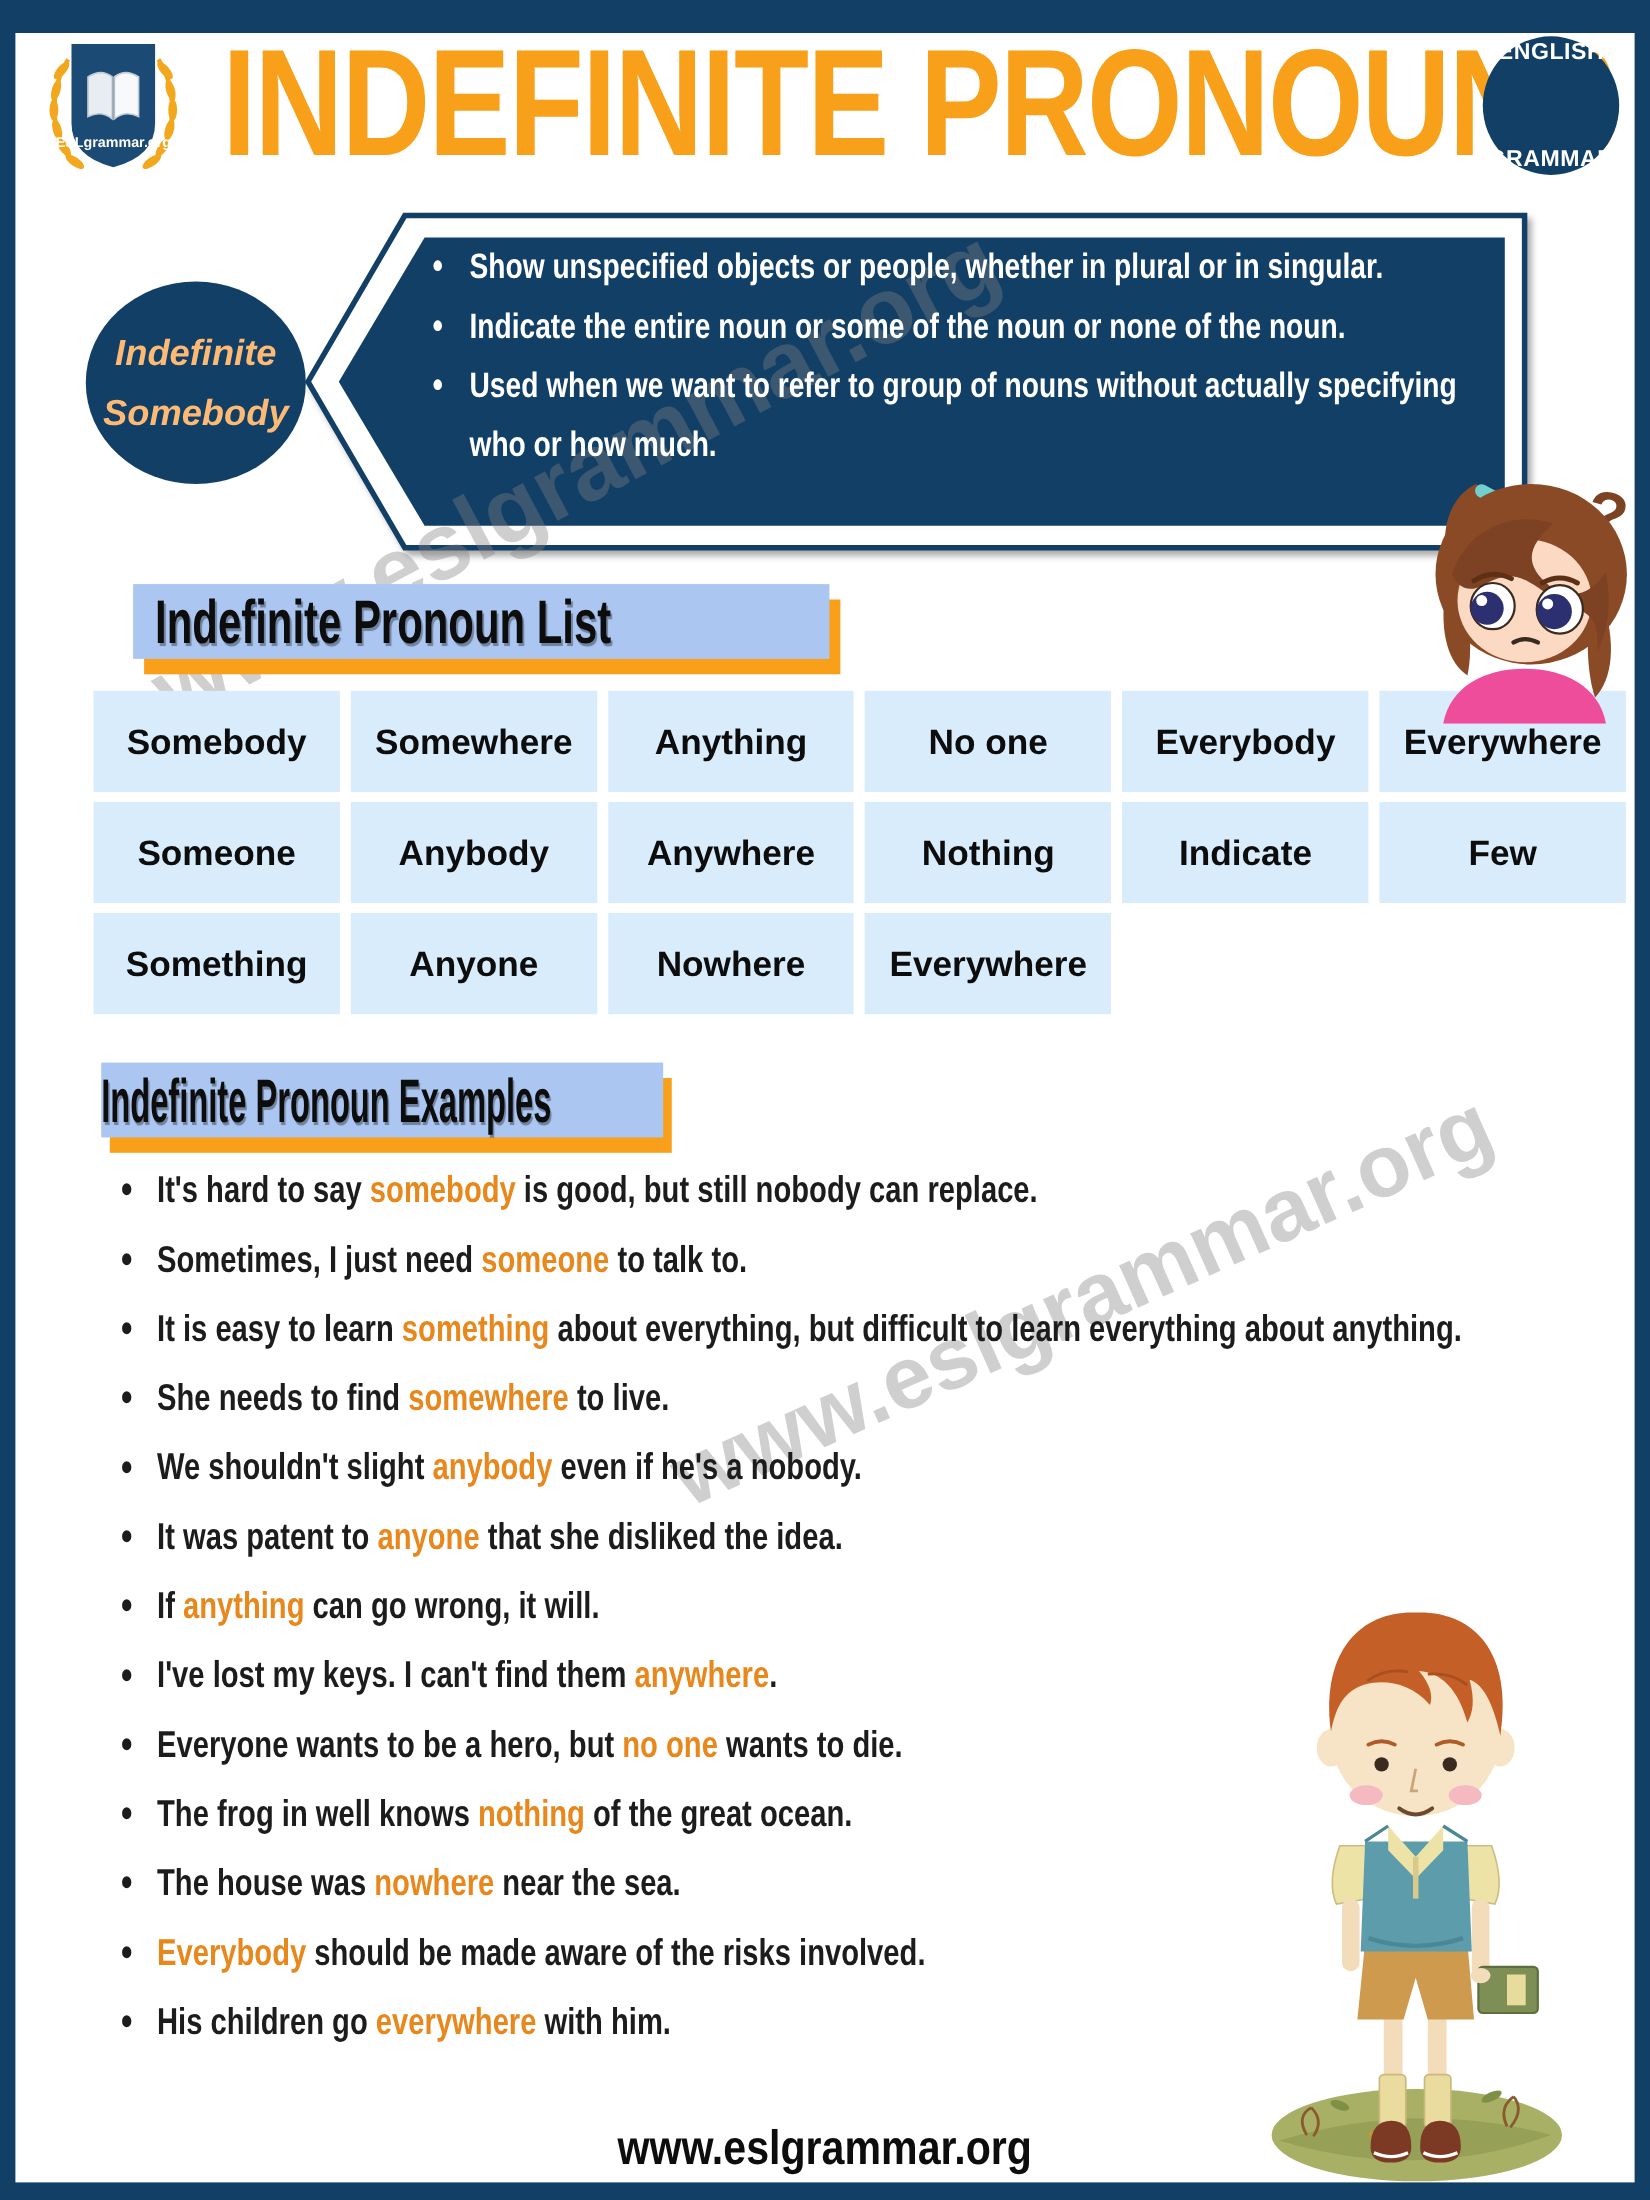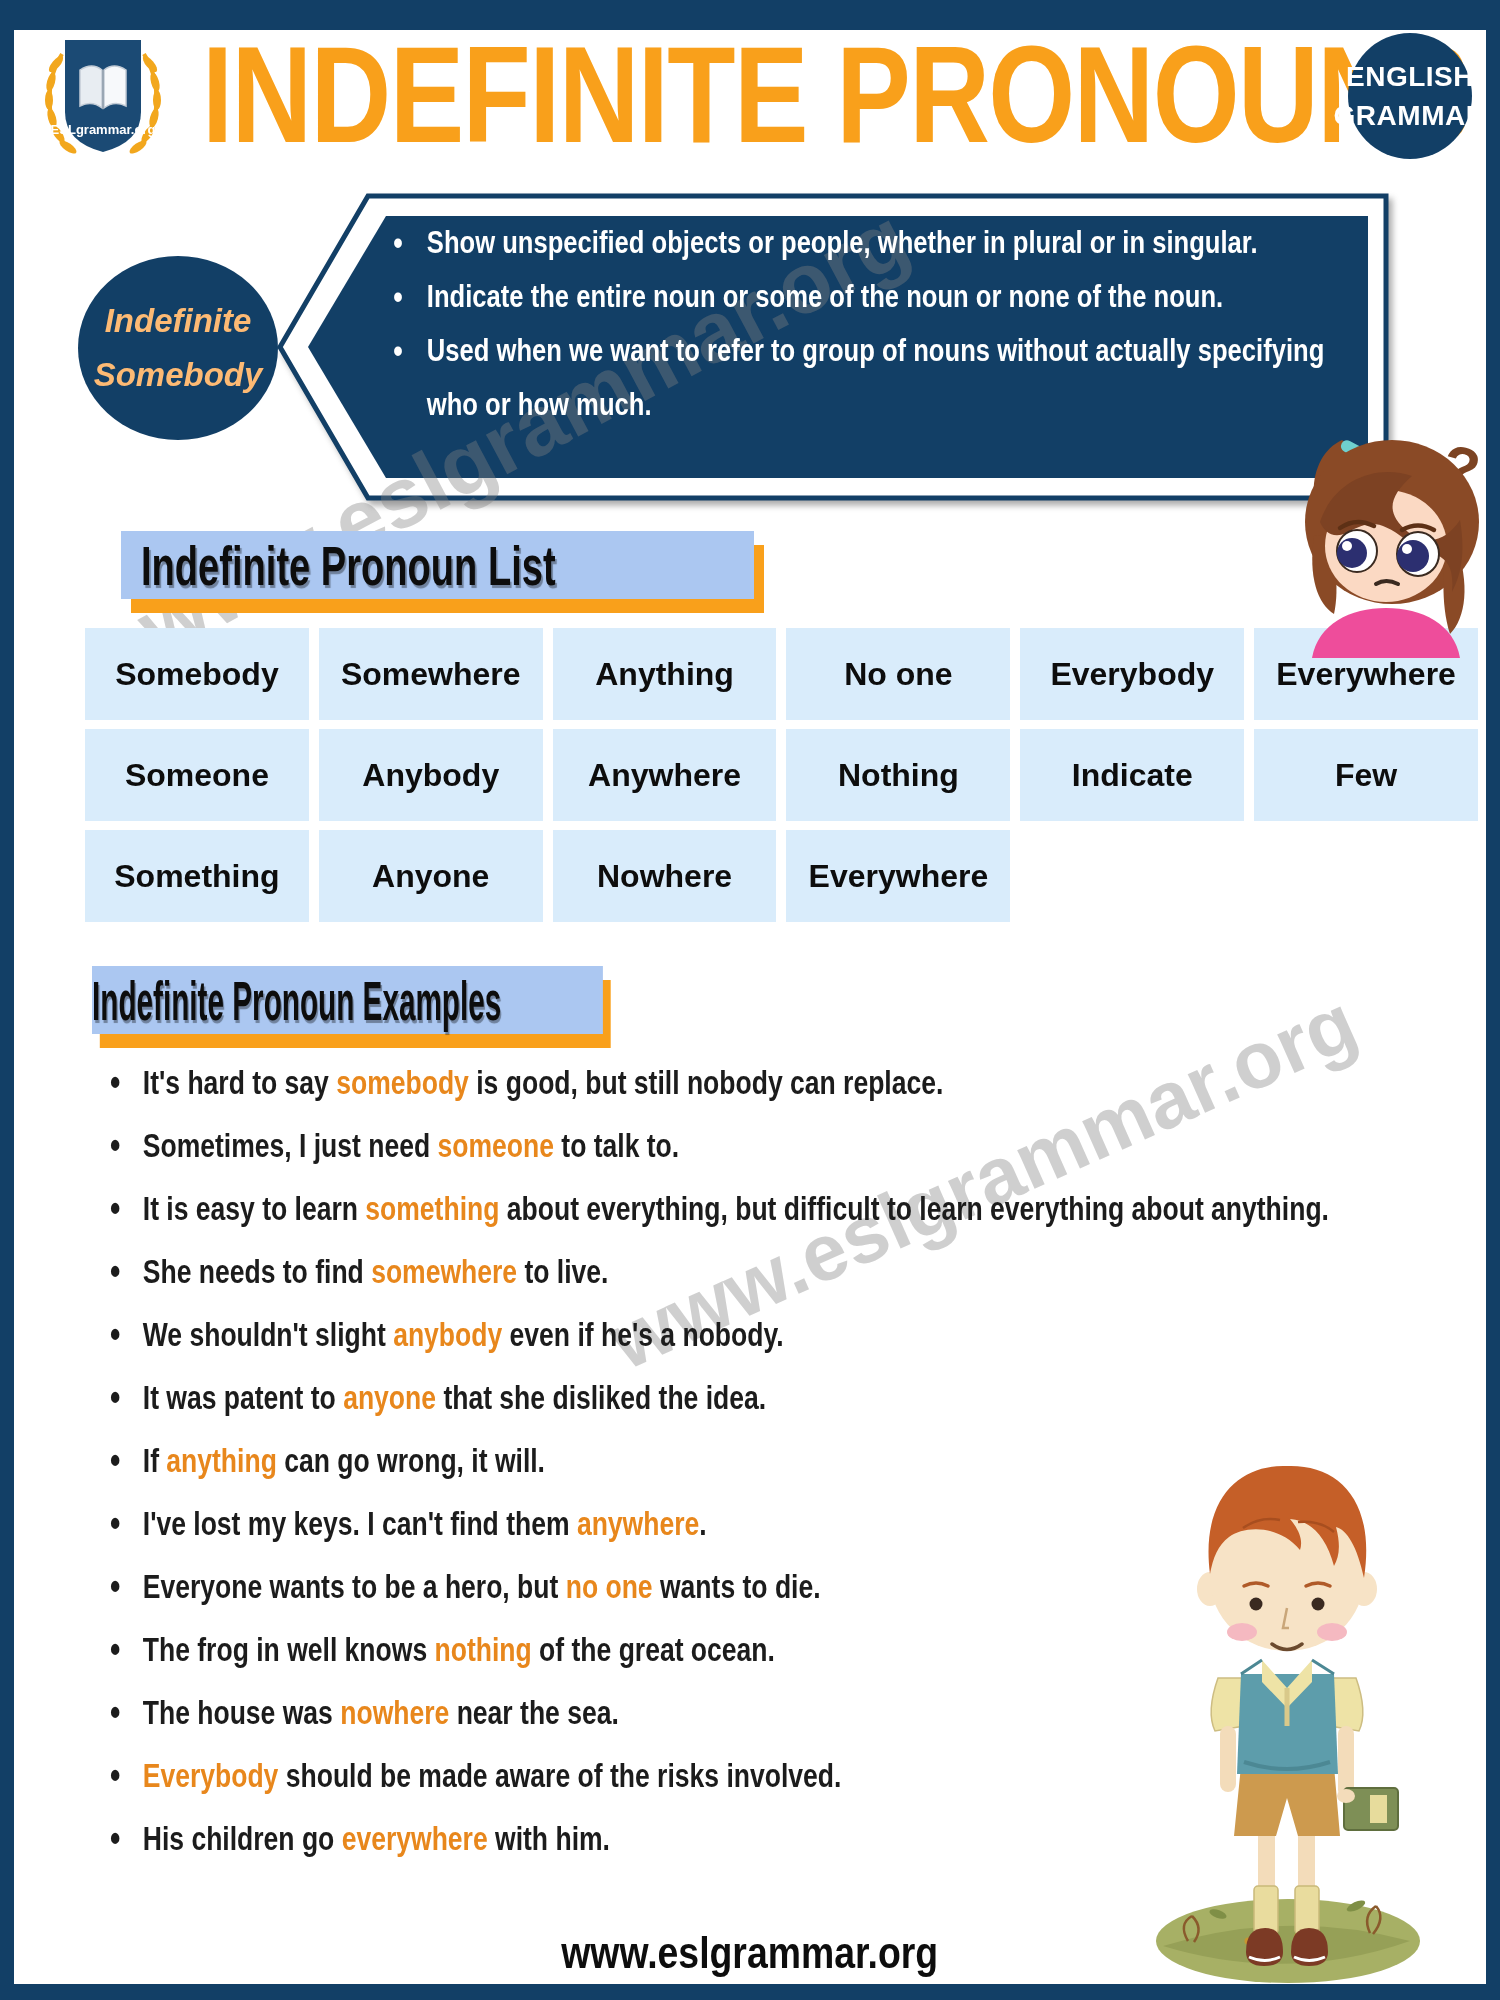--- a/index.html
+++ b/index.html
@@ -11,22 +11,22 @@
   .frame.top{left:0;top:0;width:1500px;height:30px;}
   .frame.left{left:0;top:0;width:14px;height:2000px;}
   .frame.right{left:1486px;top:0;width:14px;height:2000px;}
   .frame.bottom{left:0;top:1984px;width:1500px;height:16px;}
 
   
   .logo{position:absolute;left:40px;top:34px;width:126px;height:128px;z-index:4;}
   .title{position:absolute;left:202px;top:25px;font-size:138px;font-weight:bold;color:var(--orange);
          transform:scaleX(0.81);transform-origin:left top;white-space:nowrap;letter-spacing:-2px;line-height:1;z-index:4;}
   .badge{position:absolute;left:1348px;top:33px;width:124px;height:126px;border-radius:50%;background:var(--navy);
-         display:flex;flex-direction:column;align-items:center;justify-content:center;z-index:4;
-         color:#fff;font-weight:bold;font-size:28px;line-height:1.4;letter-spacing:.5px;}
+         display:flex;flex-direction:column;align-items:center;justify-content:space-between;z-index:4;
+         color:#fff;font-weight:bold;font-size:21px;line-height:1.4;letter-spacing:.5px;}
 
   
   .intro-circle{position:absolute;left:78px;top:256px;width:200px;height:184px;border-radius:50%;background:var(--navy);
          display:flex;flex-direction:column;align-items:center;justify-content:center;z-index:3;
          color:#fdba74;font-weight:bold;font-size:33px;line-height:1.65;font-style:italic;}
   .banner-svg{position:absolute;left:240px;top:190px;z-index:1;filter:drop-shadow(4px 5px 3px rgba(70,70,70,.45));}
   .banner-bullets{position:absolute;left:390px;top:215px;width:1190px;transform:scaleX(0.8);transform-origin:left top;
          list-style:none;margin:0;padding:0;z-index:4;}
   .banner-bullets li{position:relative;padding-left:46px;color:#fff;font-weight:bold;font-size:32px;line-height:54px;}
   .banner-bullets li::before{content:"\2022";position:absolute;left:4px;top:0;font-size:34px;color:#fff;}

